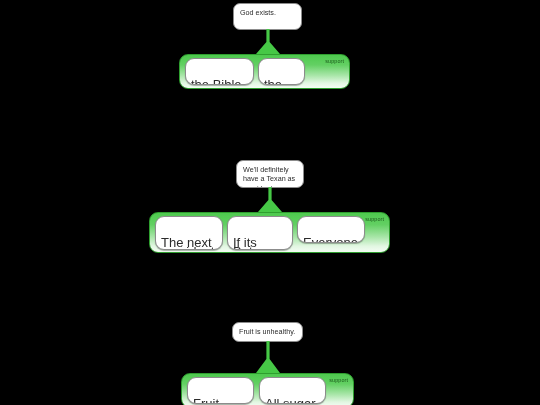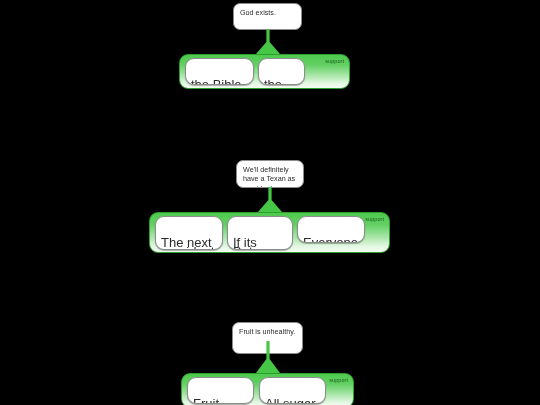--- a/index.html
+++ b/index.html
@@ -128,21 +128,21 @@
 
     <div class="reason" style="left:155px; top:216px; width:68px; height:34px;">The next president will either be Beto O'Rourke or Ted Cruz.</div>
 
     <div class="reason" style="left:227px; top:216px; width:66px; height:34px;">If its Beto, then we'll have a Texan as president.</div>
 
     <div class="reason" style="left:297px; top:216px; width:68px; height:27px;">Everyone is voting for Gods.</div>
   </div>
 
   <div class="argmap" style="left:0px; top:0px; width:540px; height:405px;">
 
-    <div class="claim" style="left:232px; top:322px; width:71px; height:32px;">Fruit is unhealthy.</div>
+    <div class="claim" style="left:232px; top:322px; width:71px; height:20px;">Fruit is unhealthy.</div>
 
     <div class="connector" style="left:250px; top:341px; width:36px; height:33px;">
       <svg width="36" height="33" viewBox="0 0 36 33" xmlns="http://www.w3.org/2000/svg">
         <path d="M16.4 0 L19.6 0 L19.6 18 L30 32 L6 32 L16.4 18 Z" fill="#46c846"></path>
       </svg>
     </div>
 
     <div class="panel" style="left:181px; top:373px; width:173px; height:35px;">
       <span class="panel-label">support</span>
     </div>

